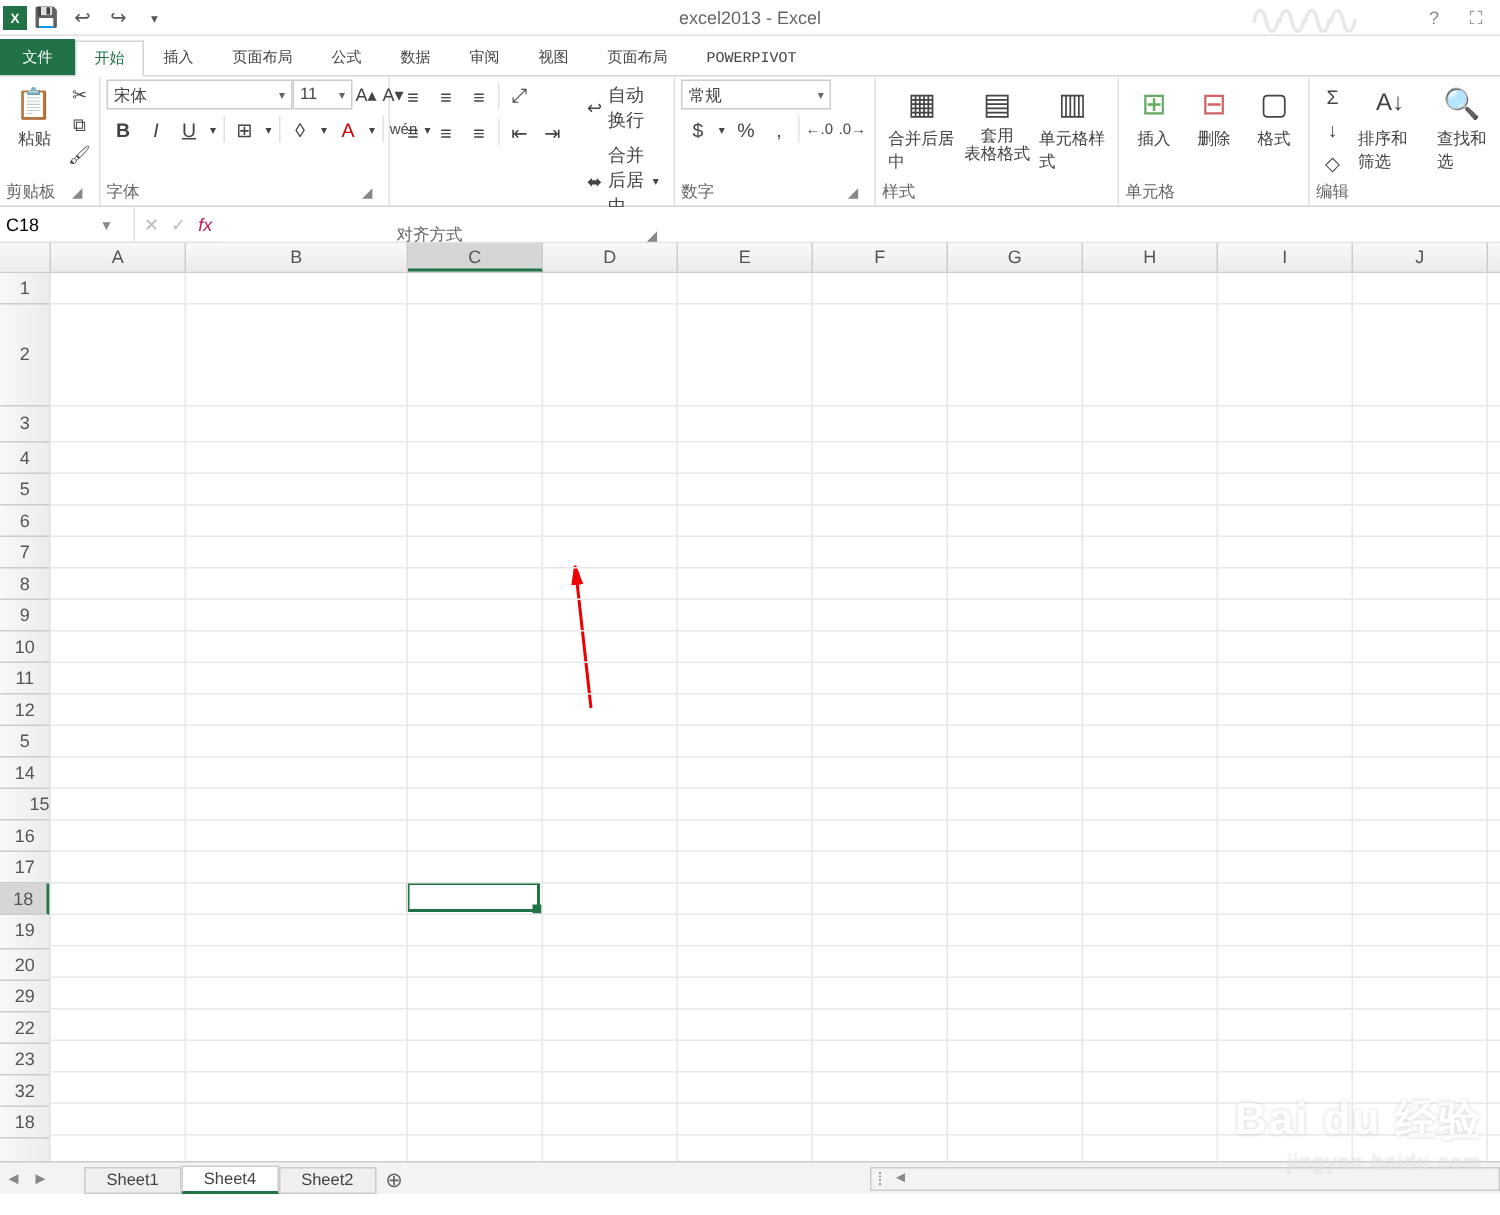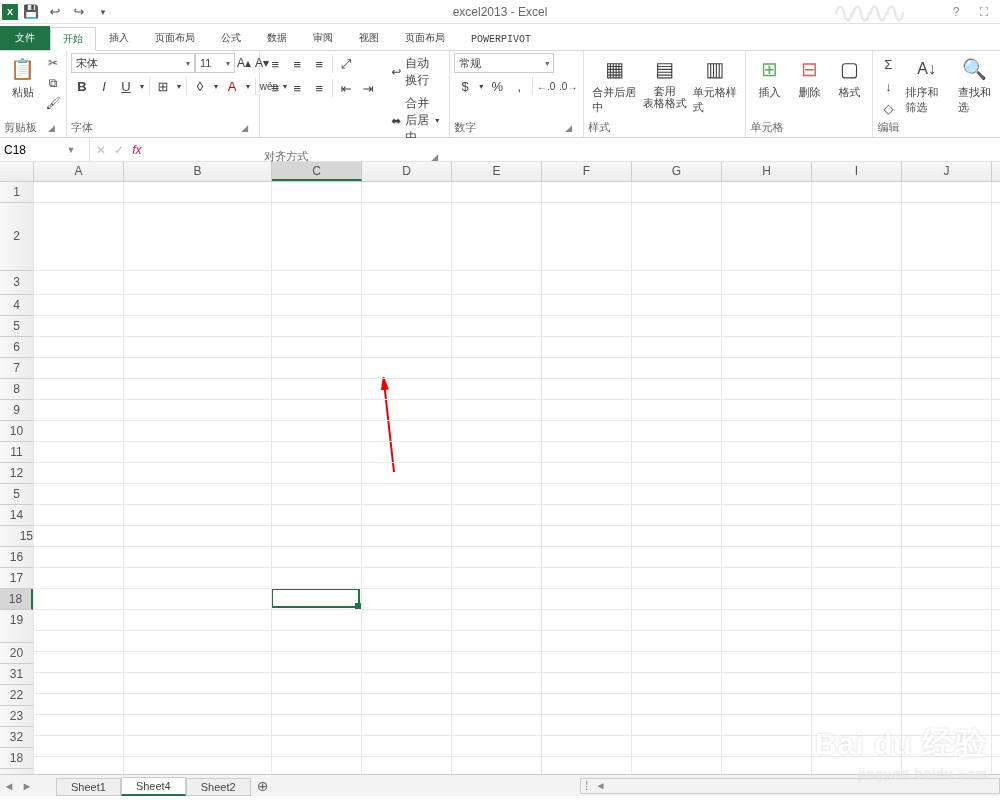--- a/index.html
+++ b/index.html
@@ -70,21 +70,21 @@
 .nav-btn { width: 18px; text-align: center; color: #888; cursor: pointer; font-size: 11px; }
 .sheet-tab { padding: 2px 14px; border: 1px solid #ccc; background: #efefef; font-size: 11px; cursor: pointer; position: relative; top:1px; border-bottom: 1px solid #ccc;}
 .sheet-tab.active { background: #fff; border-bottom: 2px solid #217346; }
 .add-sheet { width: 24px; text-align: center; color: #666; cursor: pointer; font-size: 14px; }
 .hscroll { margin-left: auto; width: 420px; height: 16px; background: #f3f3f3; border: 1px solid #ccc; display: flex; align-items: center; }
 .hscroll .thumb-btn{ width: 16px; text-align:center; color:#888; font-size:10px;}
 
 
 .watermark { position: absolute; right: 12px; bottom: 28px; color: #fff; opacity: 0.65; text-align: right; pointer-events: none; font-family: Arial; }
 .watermark .big { font-size: 30px; font-weight: bold; text-shadow: 0 0 3px #bbb; letter-spacing:1px;}
-.watermark .big .cn{ font-size: 32px; }
+.watermark .big .cn{ font-size: 28px; }
 .watermark .url { font-size: 14px; color: #e6e6e6; text-shadow: 0 0 2px #ccc; letter-spacing:1px;}
 </style>
 </head>
 <body>
 
 <div class="titlebar">
   <div class="titlebar-left">
     <div class="excel-icon">X</div>
     <div class="qat-btn">💾</div>
     <div class="qat-btn">↩</div>
@@ -317,23 +317,23 @@
         <div class="rh" style="height: 21px; line-height: 20px;">9</div>
         <div class="rh" style="height: 21px; line-height: 20px;">10</div>
         <div class="rh" style="height: 21px; line-height: 20px;">11</div>
         <div class="rh" style="height: 21px; line-height: 20px;">12</div>
         <div class="rh" style="height: 21px; line-height: 20px;">5</div>
         <div class="rh" style="height: 21px; line-height: 20px;">14</div>
         <div class="rh" style="height: 21px; line-height: 20px; text-align: right;">15</div>
         <div class="rh" style="height: 21px; line-height: 20px;">16</div>
         <div class="rh" style="height: 21px; line-height: 20px;">17</div>
         <div class="rh sel" style="height: 21px; line-height: 20px;">18</div>
-        <div class="rh" style="height: 33px; line-height: 20px;">19</div>
+        <div class="rh" style="height: 23px; line-height: 20px;">19</div>
         <div class="rh" style="height: 21px; line-height: 20px;">20</div>
-        <div class="rh" style="height: 21px; line-height: 20px;">31</div>
+        <div class="rh" style="height: 21px; line-height: 20px;">29</div>
         <div class="rh" style="height: 21px; line-height: 20px;">22</div>
         <div class="rh" style="height: 21px; line-height: 20px;">23</div>
         <div class="rh" style="height: 21px; line-height: 20px;">32</div>
         <div class="rh" style="height: 21px; line-height: 20px;">18</div>
       </div>
     <div class="cells" id="cells">
       <div class="sel-cell" id="sel-cell" style="left: 237px; top: 406px; width: 89px; height: 20px;">
           <div class="sel-handle"></div>
         </div>
       <svg class="red-arrow" style="left:340px; top:195px; width:30px; height:100px;">

